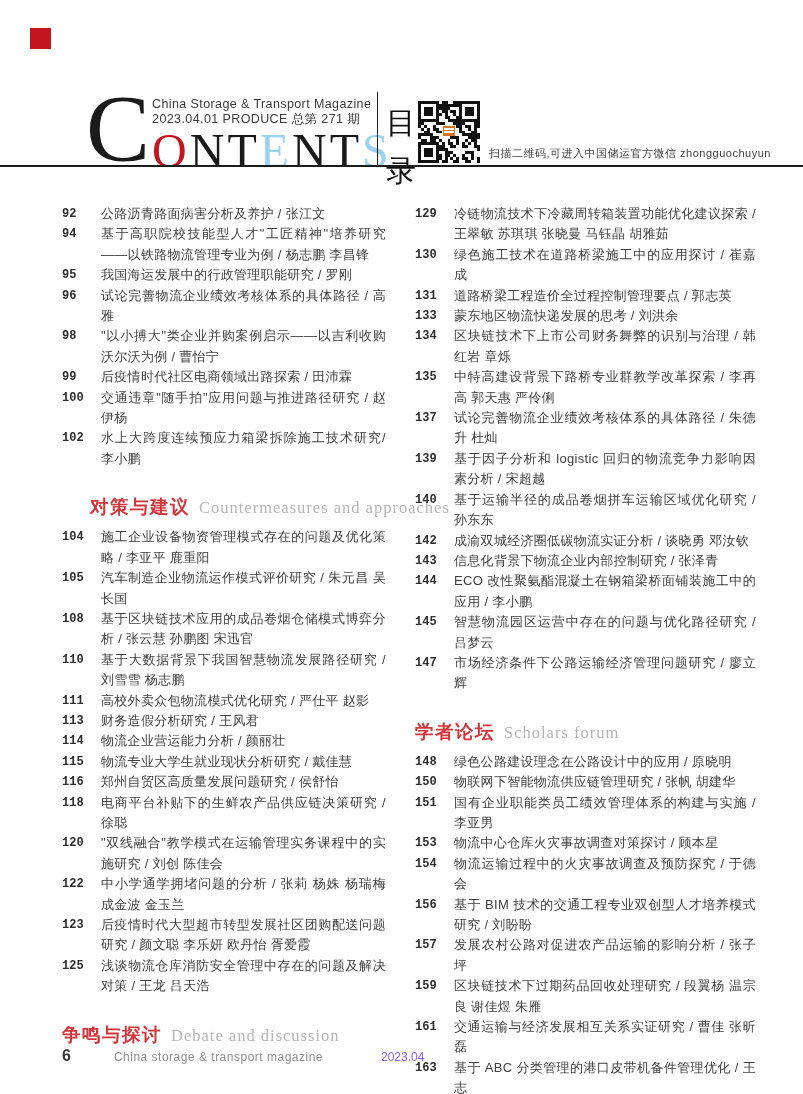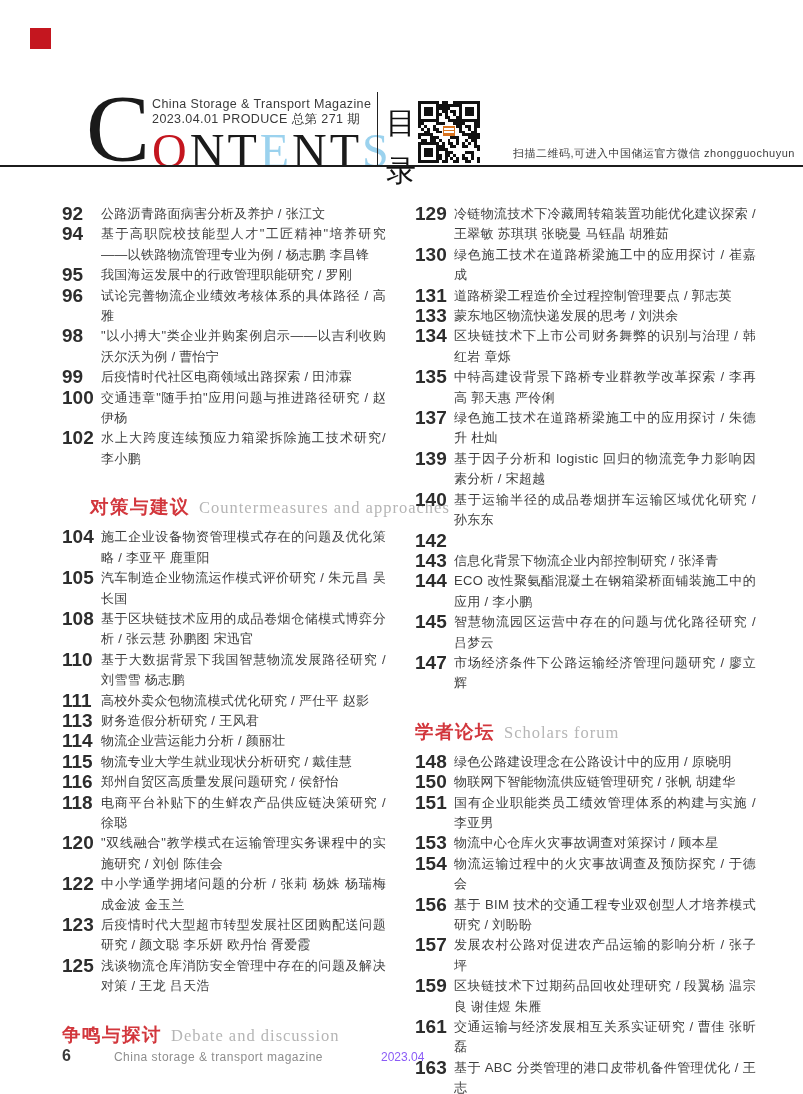--- a/index.html
+++ b/index.html
@@ -14,28 +14,28 @@
   .header-right{margin-left:2px;padding-top:5px;}
   .mag-line{font-size:12.5px;color:#3a3a3a;letter-spacing:0.4px;line-height:15px;white-space:nowrap;}
   .wordmark{font-family:"Liberation Serif","DejaVu Serif",serif;font-size:48px;line-height:44px;
             letter-spacing:3px;margin-top:2px;white-space:nowrap;}
   
   .v-divider{position:absolute;left:377px;top:92px;width:1px;height:74px;background:#222;}
   .toc-label{position:absolute;left:386px;top:99px;width:34px;font-size:30px;line-height:48px;
              color:#111;font-family:"Liberation Serif","DejaVu Serif",serif;word-break:break-all;
              letter-spacing:4px;font-weight:500;}
   .qr{position:absolute;left:418px;top:101px;width:62px;height:62px;}
-  .qr-caption{position:absolute;left:513px;top:146px;font-size:11px;color:#3d3d3d;letter-spacing:0.5px;}
+  .qr-caption{position:absolute;left:489px;top:146px;font-size:11px;color:#3d3d3d;letter-spacing:0.5px;}
   .h-rule{position:absolute;left:0;top:165px;width:803px;height:2px;background:#1c1c1c;}
   
   .col{position:absolute;top:204px;}
   .col-left{left:62px;width:324px;}
   .col-right{left:415px;width:341px;}
   .entry{display:flex;}
-  .entry .no{flex:none;width:39px;font-size:19px;font-weight:bold;color:#2d2d2d;line-height:20.4px;}
+  .entry .no{flex:none;width:39px;font-size:12px;font-weight:bold;color:#2d2d2d;line-height:20.4px;font-family:Liberation Mono, monospace;}
   .entry .txt{flex:1;font-size:13px;color:#3e3e3e;line-height:20.4px;letter-spacing:0.3px;
               text-align:justify;}
   .section-header{margin:27px 0 8px 0;line-height:22px;white-space:nowrap;}
   .sec-zh{font-size:18.5px;font-weight:bold;letter-spacing:1.5px;}
   .sec-en{font-family:"Liberation Serif","DejaVu Serif",serif;font-size:16.5px;color:#b5b5b5;
           margin-left:9px;letter-spacing:1px;}
   
   .footer{position:absolute;left:62px;top:1047px;display:flex;align-items:baseline;}
   .footer .pg{font-size:16px;font-weight:bold;color:#3a3a3a;}
   .footer .mag{font-size:12px;color:#8d8d8d;margin-left:43px;letter-spacing:0.5px;}
@@ -376,35 +376,36 @@
     <span class="txt">区块链技术下上市公司财务舞弊的识别与治理 / 韩红岩 章烁</span>
   </div>
 
   <div class="entry">
     <span class="no">135</span>
     <span class="txt">中特高建设背景下路桥专业群教学改革探索 / 李再高 郭天惠 严伶俐</span>
   </div>
 
   <div class="entry">
     <span class="no">137</span>
-    <span class="txt">绿色施工技术在道路桥梁施工中的应用探讨 / 朱德升 杜灿</span>
+    <span class="txt">试论完善物流企业绩效考核体系的具体路径 / 朱德升 杜灿</span>
   </div>
 
   <div class="entry">
     <span class="no">139</span>
     <span class="txt">基于因子分析和 logistic 回归的物流竞争力影响因素分析 / 宋超越</span>
   </div>
 
   <div class="entry">
     <span class="no">140</span>
     <span class="txt">基于运输半径的成品卷烟拼车运输区域优化研究 / 孙东东</span>
   </div>
 
   <div class="entry">
     <span class="no">142</span>
+    <span class="txt">成渝双城经济圈低碳物流实证分析 / 谈晓勇 邓汝钦</span>
   </div>
 
   <div class="entry">
     <span class="no">143</span>
     <span class="txt">信息化背景下物流企业内部控制研究 / 张泽青</span>
   </div>
 
   <div class="entry">
     <span class="no">144</span>
     <span class="txt">ECO 改性聚氨酯混凝土在钢箱梁桥面铺装施工中的应用 / 李小鹏</span>

